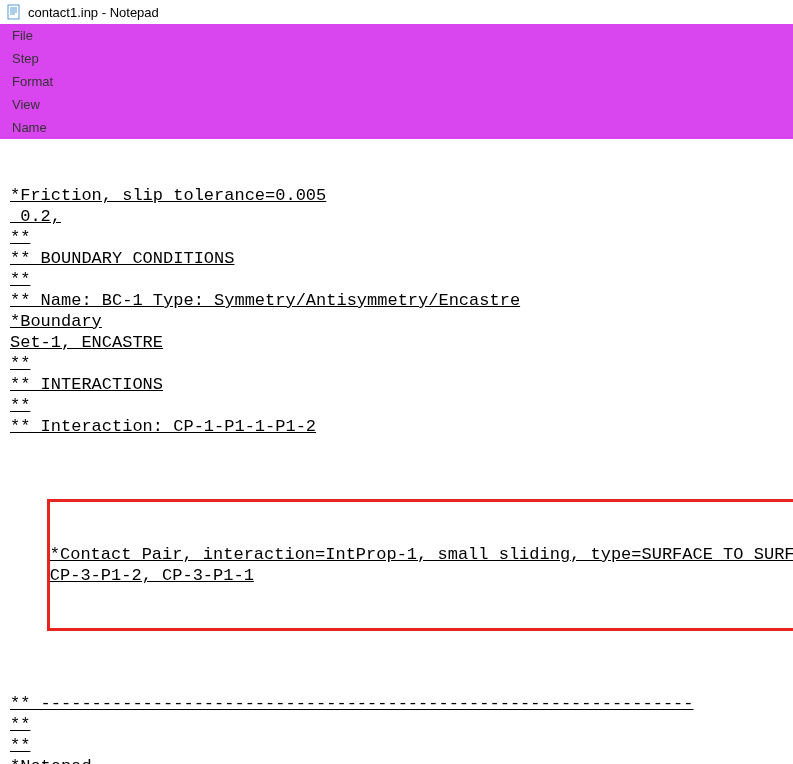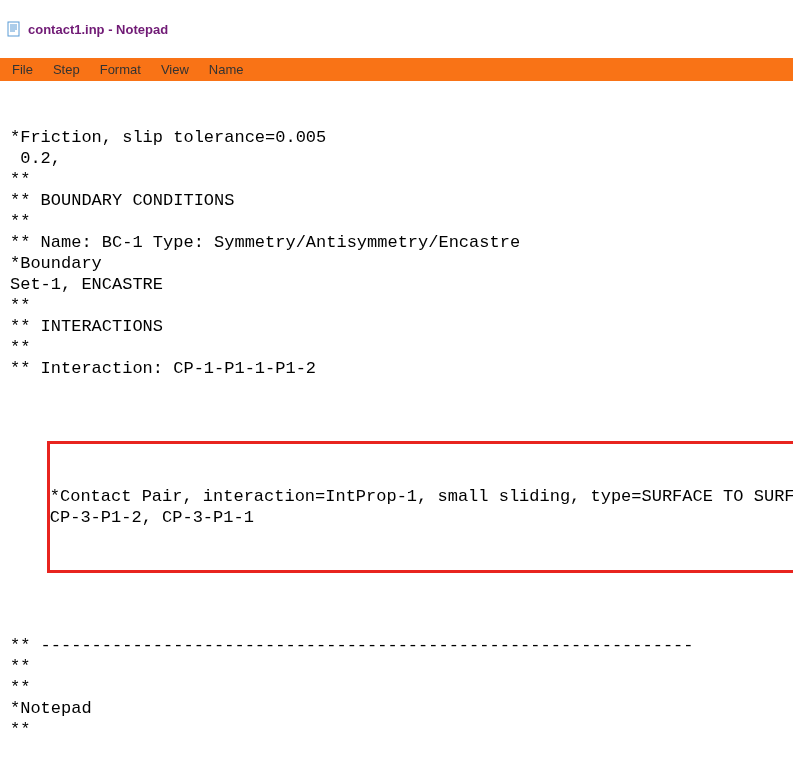--- a/index.html
+++ b/index.html
@@ -8,57 +8,58 @@
       box-sizing: border-box;
     }
     body {
       font-family: "Segoe UI", Tahoma, Geneva, sans-serif;
       background: #ffffff;
       width: 793px;
     }
     .title-bar {
       display: flex;
       align-items: center;
-      padding: 21px 6px;
+      padding: 4px 6px;
       background: #ffffff;
       gap: 6px;
       font-size: 13px;
-      color: #701a75;
-      font-weight: bold;
+      color: #000000;
     }
     .title-bar .icon {
       width: 16px;
       height: 16px;
       display: inline-flex;
       align-items: center;
       justify-content: center;
     }
     .menu-bar {
       display: flex;
       gap: 4px;
       padding: 2px 4px;
-      background: #f97316;
+      background: #d946ef;
       font-size: 13px;
       color: #333;
+      flex-direction: column;
     }
     .menu-item {
       padding: 2px 8px;
       cursor: default;
     }
     .editor {
       padding: 4px 10px 10px 10px;
       font-family: Consolas, "Courier New", monospace;
       font-size: 17px;
       line-height: 21px;
       color: #000;
       white-space: pre;
       overflow-x: hidden;
     }
     .line {
       min-height: 21px;
+      text-decoration: underline;
     }
     .highlight-box {
       border: 3px solid #e8241f;
       padding: 0 0px;
       margin: -1px -4px;
       display: inline-block;
     }
     .highlight-wrapper {
       line-height: 21px;
     }

